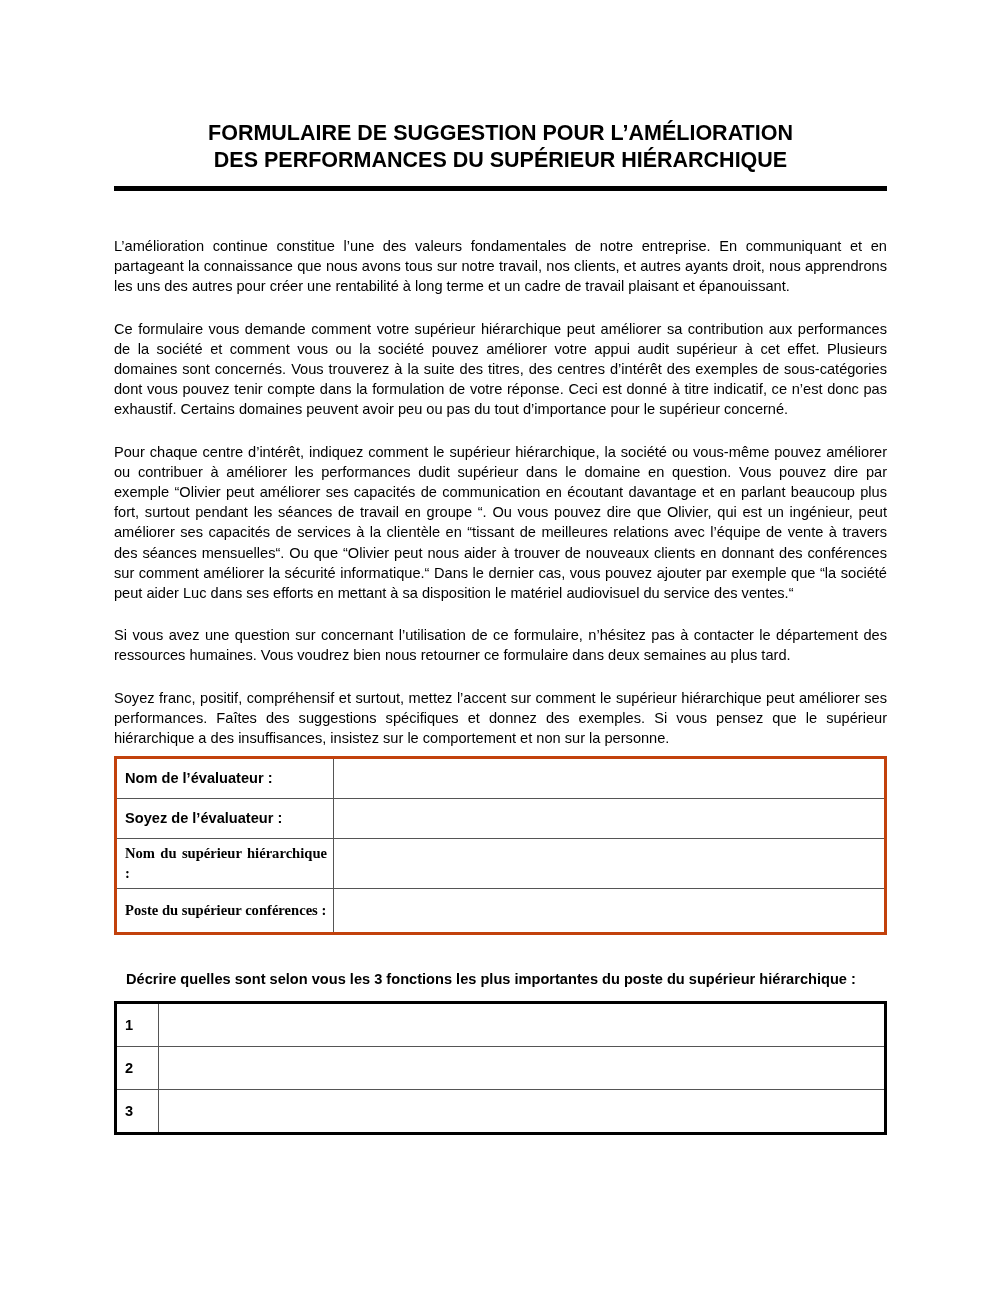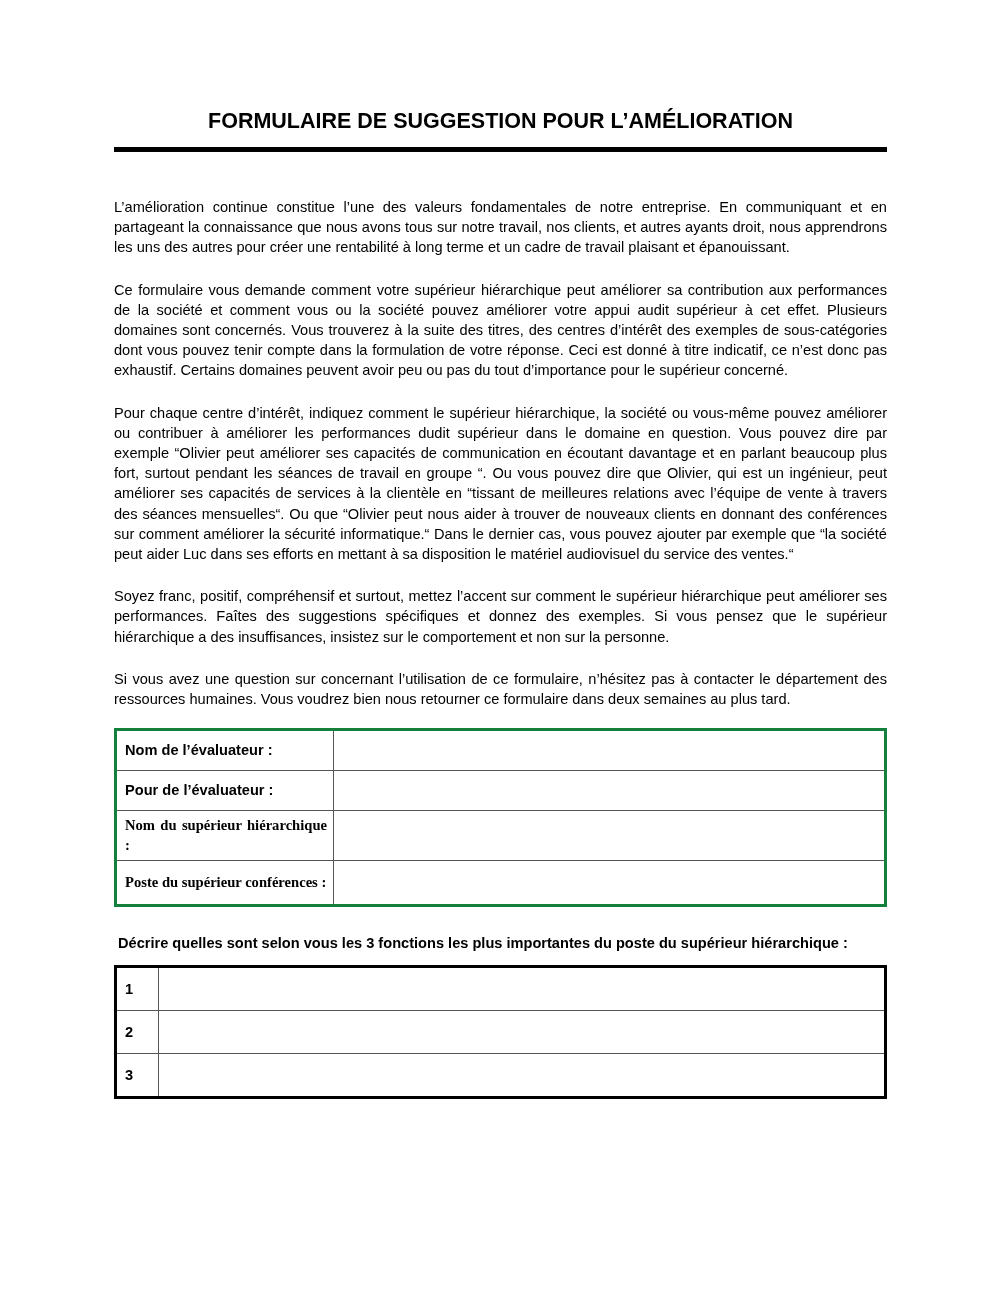--- a/index.html
+++ b/index.html
@@ -12,21 +12,21 @@
     height: 1290px;
     font-family: "Liberation Sans", sans-serif;
     color: #000000;
     position: relative;
     overflow: hidden;
   }
 
   .page {
     position: absolute;
     left: 114px;
-    top: 0;
+    top: 12px;
     width: 773px;
   }
 
   
   .doc-title {
     margin: 0;
     padding-top: 108px;
     font-size: 21.5px;
     font-weight: bold;
     line-height: 27px;
@@ -56,22 +56,22 @@
   .body-text:first-of-type { padding-top: 0; }
 
   .para-block { padding-top: 22px; }
   .para-block.first { padding-top: 45px; }
 
   
   .form-table {
     border-collapse: collapse;
     width: 100%;
     table-layout: fixed;
-    border: 3px solid #15803d;
-    margin-top: 19px;
+    border: 3px solid #c2410c;
+    margin-top: 8px;
   }
   .form-table td {
     border: 1px solid #555555;
     padding: 0;
     vertical-align: middle;
   }
   .label-cell {
     font-size: 14.6px;
     font-weight: bold;
     line-height: 20px;
@@ -84,21 +84,21 @@
 
   .row-1 td, .row-2 td { height: 30px; }
   .row-3 td, .row-4 td { height: 34px; font-family: Liberation Serif, serif; }
   .row-5 td { height: 38px; }
 
   .col-label { width: 202px; }
   .col-label-wide { width: 459px; }
 
   
   .section-heading {
-    margin: 4px;
+    margin: 12px;
     padding-top: 22px;
     font-size: 14.6px;
     font-weight: bold;
     line-height: 20.2px;
     text-align: justify;
     text-justify: inter-word;
   }
 
   
   .num-table {
@@ -122,52 +122,53 @@
   }
   .answer-cell { background: #ffffff; }
 </style>
 </head>
 <body>
 
 <div class="page">
 
   <h1 class="doc-title">
     <span class="title-line">FORMULAIRE DE SUGGESTION POUR L’AMÉLIORATION</span>
+    <span class="title-line">DES PERFORMANCES DU SUPÉRIEUR HIÉRARCHIQUE</span>
   </h1>
 
   <div class="title-rule"></div>
 
   <div class="para-block first">
     <p class="body-text">L’amélioration continue constitue l’une des valeurs fondamentales de notre entreprise. En communiquant et en partageant la connaissance que nous avons tous sur notre travail, nos clients, et autres ayants droit, nous apprendrons les uns des autres pour créer une rentabilité à long terme et un cadre de travail plaisant et épanouissant.</p>
   </div>
 
   <div class="para-block">
     <p class="body-text">Ce formulaire vous demande comment votre supérieur hiérarchique peut améliorer sa contribution aux performances de la société et comment vous ou la société pouvez améliorer votre appui audit supérieur à cet effet. Plusieurs domaines sont concernés. Vous trouverez à la suite des titres, des centres d’intérêt des exemples de sous-catégories dont vous pouvez tenir compte dans la formulation de votre réponse. Ceci est donné à titre indicatif, ce n’est donc pas exhaustif. Certains domaines peuvent avoir peu ou pas du tout d’importance pour le supérieur concerné.</p>
   </div>
 
   <div class="para-block">
     <p class="body-text">Pour chaque centre d’intérêt, indiquez comment le supérieur hiérarchique, la société ou vous-même pouvez améliorer ou contribuer à améliorer les performances dudit supérieur dans le domaine en question. Vous pouvez dire par exemple “Olivier peut améliorer ses capacités de communication en écoutant davantage et en parlant beaucoup plus fort, surtout pendant les séances de travail en groupe “. Ou vous pouvez dire que Olivier, qui est un ingénieur, peut améliorer ses capacités de services à la clientèle en “tissant de meilleures relations avec l’équipe de vente à travers des séances mensuelles“. Ou que “Olivier peut nous aider à trouver de nouveaux clients en donnant des conférences sur comment améliorer la sécurité informatique.“ Dans le dernier cas, vous pouvez ajouter par exemple que “la société peut aider Luc dans ses efforts en mettant à sa disposition le matériel audiovisuel du service des ventes.“</p>
   </div>
 
   <div class="para-block">
-    <p class="body-text">Soyez franc, positif, compréhensif et surtout, mettez l’accent sur comment le supérieur hiérarchique peut améliorer ses performances. Faîtes des suggestions spécifiques et donnez des exemples. Si vous pensez que le supérieur hiérarchique a des insuffisances, insistez sur le comportement et non sur la personne.</p>
+    <p class="body-text">Si vous avez une question sur concernant l’utilisation de ce formulaire, n’hésitez pas à contacter le département des ressources humaines. Vous voudrez bien nous retourner ce formulaire dans deux semaines au plus tard.</p>
   </div>
 
   <div class="para-block">
-    <p class="body-text">Si vous avez une question sur concernant l’utilisation de ce formulaire, n’hésitez pas à contacter le département des ressources humaines. Vous voudrez bien nous retourner ce formulaire dans deux semaines au plus tard.</p>
+    <p class="body-text">Soyez franc, positif, compréhensif et surtout, mettez l’accent sur comment le supérieur hiérarchique peut améliorer ses performances. Faîtes des suggestions spécifiques et donnez des exemples. Si vous pensez que le supérieur hiérarchique a des insuffisances, insistez sur le comportement et non sur la personne.</p>
   </div>
 
   <table class="form-table">
     <tbody>
       <tr class="row-1">
         <td class="label-cell col-label nojustify">Nom de l’évaluateur :</td>
         <td class="value-cell"></td>
       </tr>
       <tr class="row-2">
-        <td class="label-cell col-label nojustify">Pour de l’évaluateur :</td>
+        <td class="label-cell col-label nojustify">Soyez de l’évaluateur :</td>
         <td class="value-cell"></td>
       </tr>
       <tr class="row-3">
         <td class="label-cell col-label">Nom du supérieur hiérarchique :</td>
         <td class="value-cell"></td>
       </tr>
       <tr class="row-4">
         <td class="label-cell col-label">Poste du supérieur conférences :</td>
         <td class="value-cell"></td>
       </tr>

